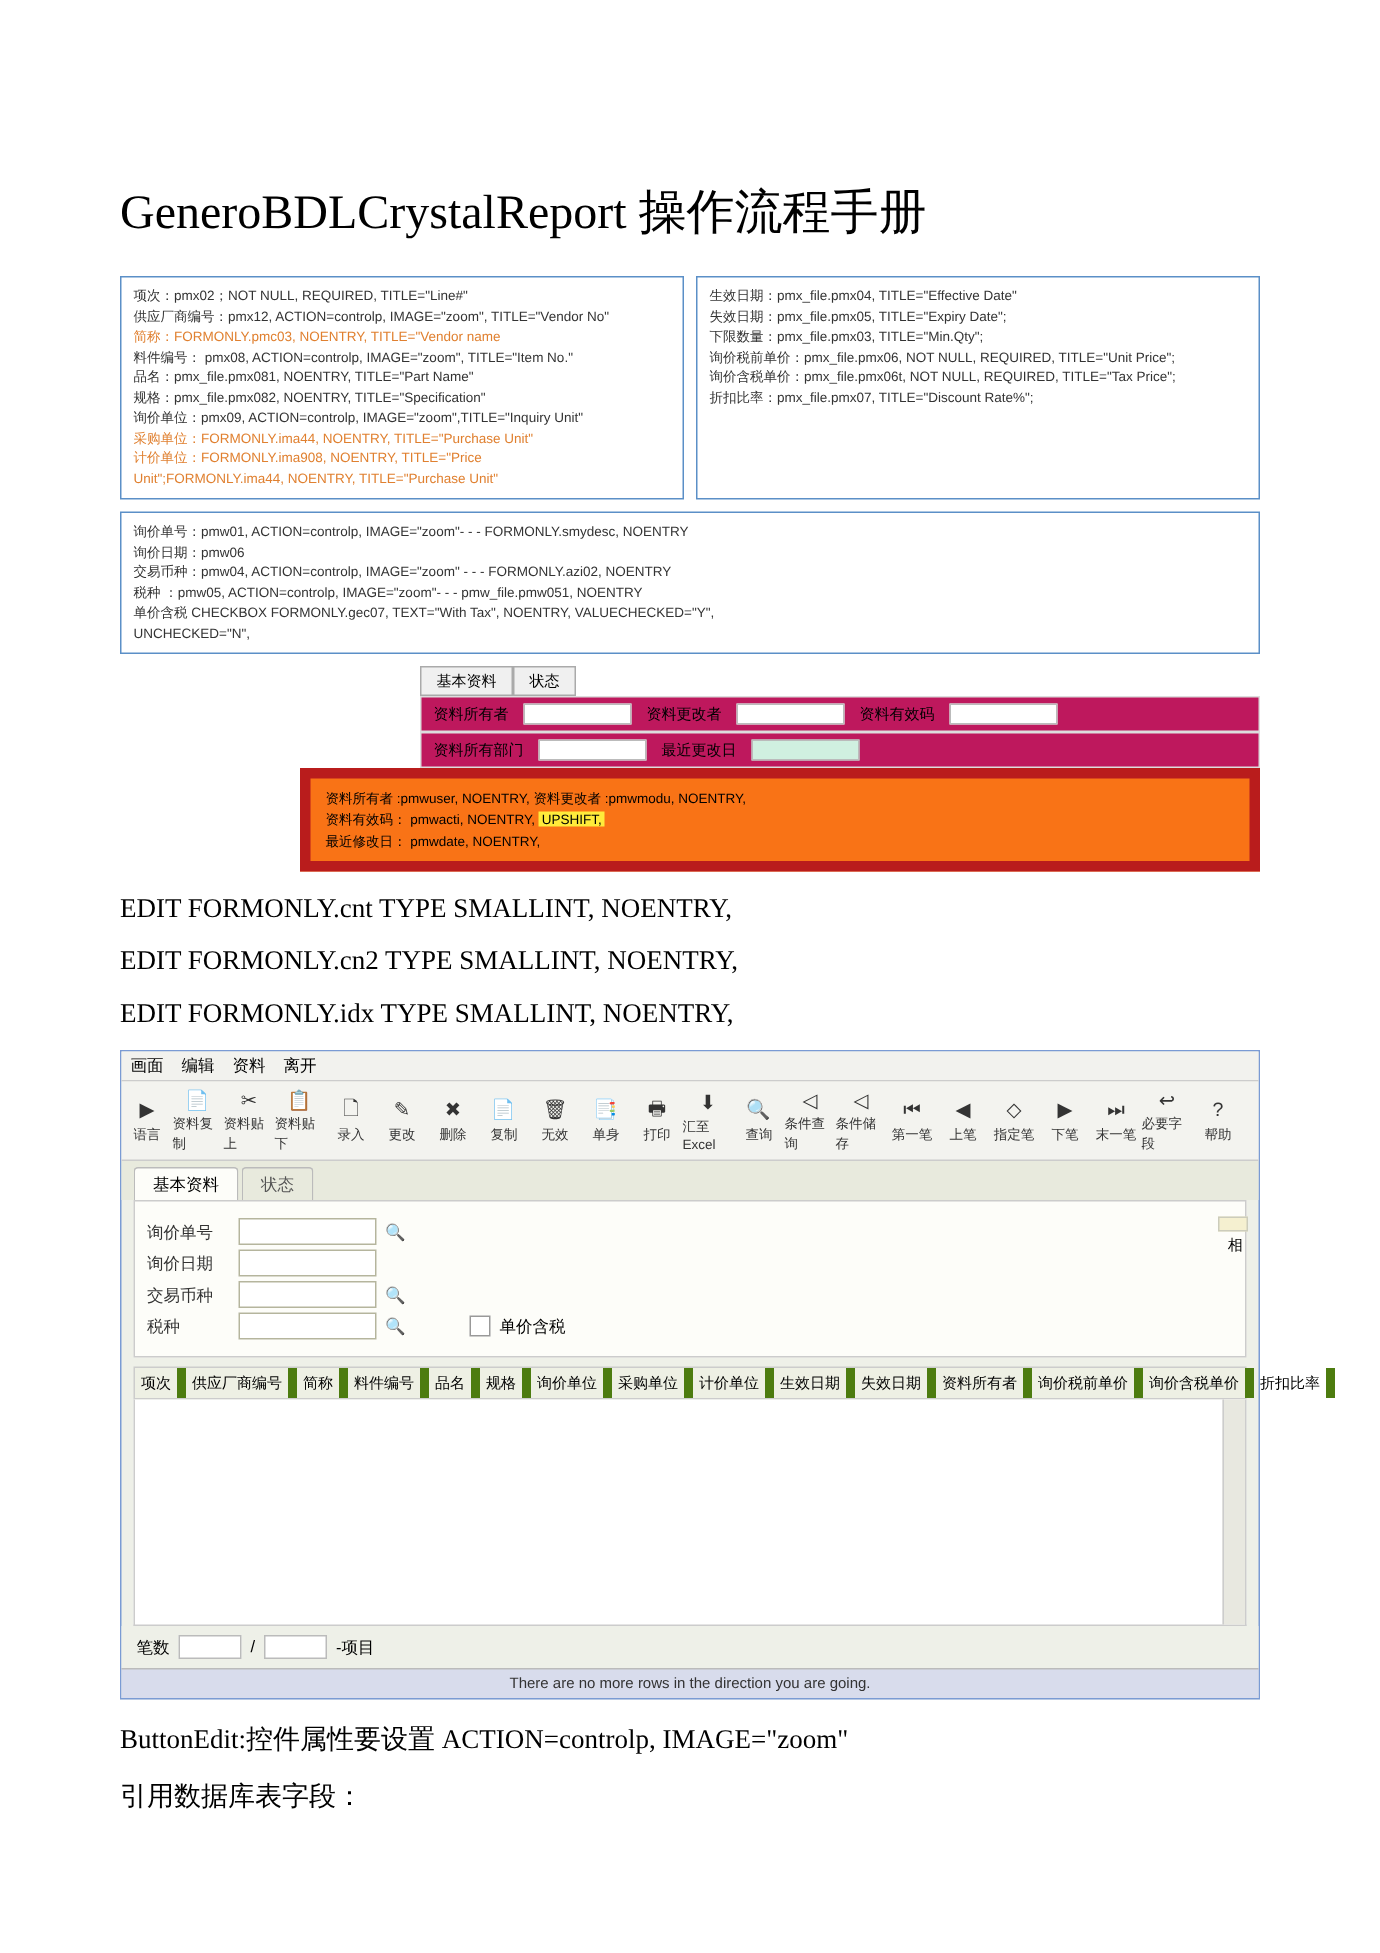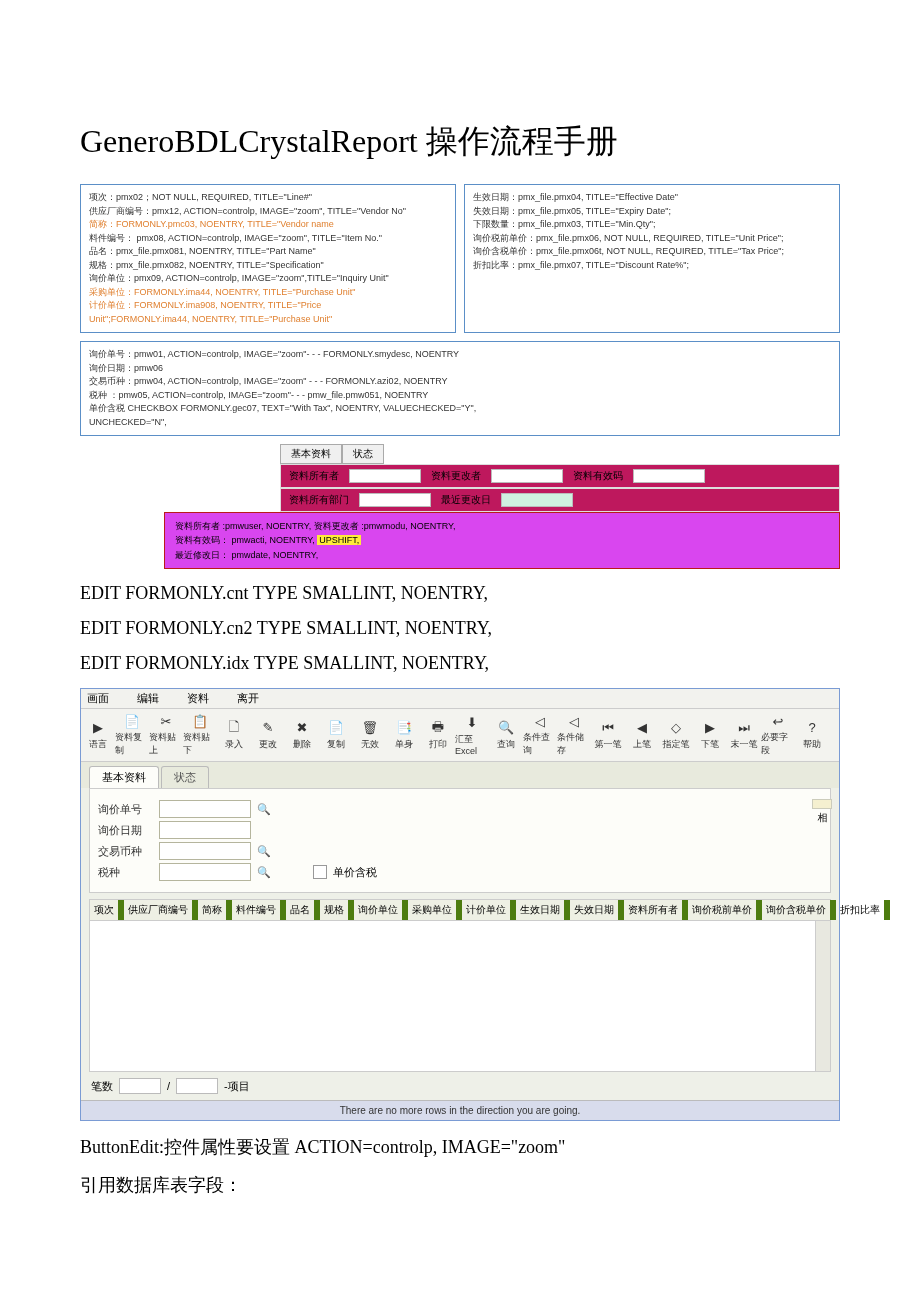--- a/index.html
+++ b/index.html
@@ -52,25 +52,25 @@
     gap:10px;
     margin-left:200px;
     font-size:10px;
     padding:4px 8px;
     border:1px solid #ddd;
     background:#be185d;
   }
   .fldbox { border:1px solid #bbb; width:70px; height:12px; background:#fff; display:inline-block;}
   .mint { background:#d0f0e0; }
   .small-note-box {
-    border:1px solid #b91c1c;
-    margin-left:84px;
+    border:7px solid #b91c1c;
+    margin-left:120px;
     padding:6px 10px;
     font-size:9px;
-    background:#d946ef;
+    background:#f97316;
     line-height:1.6;
   }
   .body-text {
     font-size: 18px;
     font-family: "Times New Roman", "SimSun", serif;
     margin: 14px 0;
     color:#000;
   }
   
   .app-window {
@@ -87,21 +87,21 @@
     display:flex;
     align-items:center;
     gap:4px;
   }
   .titlebar .dot { width:12px;height:12px;background:#6b9bd2;border-radius:2px;}
   .menubar {
     background:#f2f2ee;
     padding:2px 6px;
     font-size:11px;
     display:flex;
-    gap:28px;
+    gap:12px;
     border-bottom:1px solid #ccc;
   }
   .toolbar {
     display:flex;
     background:#f3f3ef;
     border-bottom:1px solid #ccc;
     padding:2px 0;
     overflow:hidden;
   }
   .tb-btn {

